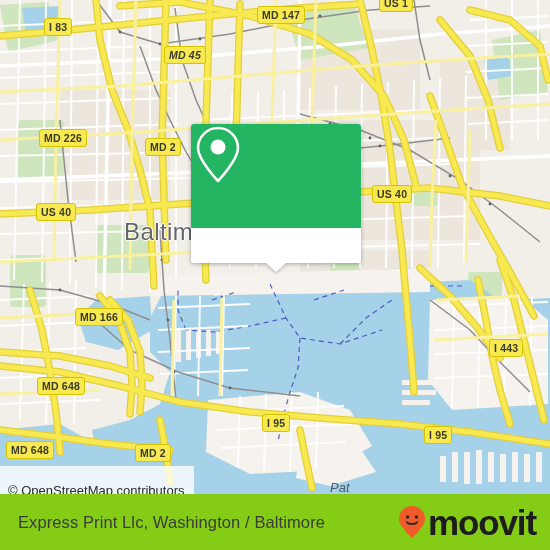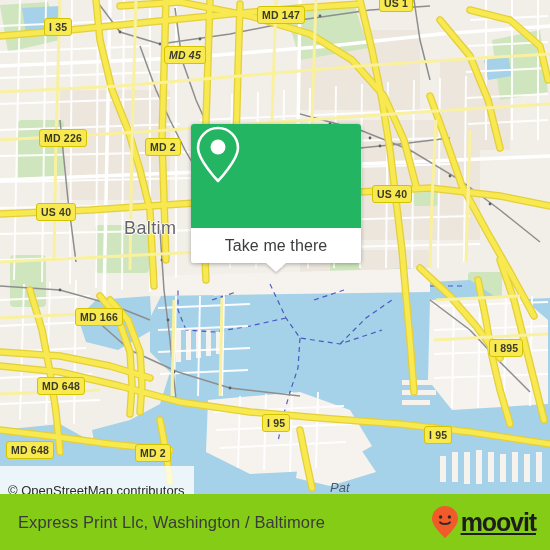--- a/index.html
+++ b/index.html
@@ -33,21 +33,21 @@
     padding: 2.5px 4px 3px 4px;
     white-space: nowrap;
     letter-spacing: .2px;
     font-family: "Liberation Sans", sans-serif;
   }
 
   
   .place-label {
     position: absolute;
     color: #66646a;
-    font-size: 18px;
+    font-size: 24px;
     font-weight: normal;
     letter-spacing: .4px;
     white-space: nowrap;
     text-shadow: 1px 0 1px #fff, -1px 0 1px #fff, 0 1px 1px #fff, 0 -1px 1px #fff;
   }
   .water-label {
     position: absolute;
     color: #4b5a6b;
     font-size: 13px;
     font-style: italic;
@@ -116,25 +116,24 @@
   }
   #footer-title {
     color: #3b3b3b;
     font-size: 16.5px;
     letter-spacing: .1px;
     white-space: nowrap;
   }
   #moovit-logo { display: flex; align-items: center; gap: 2px; }
   #moovit-word {
     color: #1d1d1d;
-    font-size: 25px;
+    font-size: 35px;
     font-weight: bold;
     letter-spacing: -1.1px;
     line-height: 1;
-    text-decoration: underline;
   }
 </style>
 </head>
 <body>
 
 <div id="app">
 
   <div id="map">
     <svg width="550" height="494" viewBox="0 0 550 494">
       <defs>
@@ -391,49 +390,48 @@
           <path d="M436 120 L432 200 L430 268"></path>
           <path d="M470 130 L468 200 L466 262"></path>
           <path d="M436 300 L520 296 M434 340 L548 334"></path>
           <path d="M174 300 L172 396 M222 298 L220 396"></path>
           <path d="M0 318 L80 314 M0 394 L100 390"></path>
         </g>
 
       </g>
     </svg>
 
-    <div class="shield" style="left:44px;  top:18px;">I 35</div>
+    <div class="shield" style="left:44px;  top:18px;">I 83</div>
     <div class="shield" style="left:257px; top:6px;">MD 147</div>
     <div class="shield" style="left:379px; top:-6px;">US 1</div>
     <div class="shield" style="left:164px; top:46px;font-style:italic;">MD 45</div>
     <div class="shield" style="left:39px;  top:129px;">MD 226</div>
     <div class="shield" style="left:145px; top:138px;">MD 2</div>
     <div class="shield" style="left:372px; top:185px;">US 40</div>
     <div class="shield" style="left:36px;  top:203px;">US 40</div>
     <div class="shield" style="left:75px;  top:308px;">MD 166</div>
-    <div class="shield" style="left:489px; top:339px;">I 895</div>
+    <div class="shield" style="left:489px; top:339px;">I 443</div>
     <div class="shield" style="left:37px;  top:377px;">MD 648</div>
     <div class="shield" style="left:262px; top:414px;">I 95</div>
     <div class="shield" style="left:424px; top:426px;">I 95</div>
     <div class="shield" style="left:6px;   top:441px;">MD 648</div>
     <div class="shield" style="left:135px; top:444px;">MD 2</div>
 
     <div class="place-label" style="left:124px; top:218px;">Baltim</div>
 
     <div class="water-label" style="left:330px; top:480px;">Pat</div>
 
     <div id="popup">
       <div id="popup-green">
         <svg width="54" height="62" viewBox="0 0 54 62">
           <path d="M27 4 C16 4 7 13 7 24 C7 36 27 57 27 57 C27 57 47 36 47 24 C47 13 38 4 27 4 Z" fill="none" stroke="#ffffff" stroke-width="2.6" stroke-linejoin="round"></path>
           <circle cx="27" cy="23" r="7.5" fill="#ffffff"></circle>
         </svg>
       </div>
       <div id="popup-white">
-        <span id="popup-label">Take me there</span>
         <div id="popup-tail"></div>
       </div>
     </div>
 
     <div id="attribution">© OpenStreetMap contributors</div>
   </div>
 
   <div id="footer">
     <div id="footer-title">Express Print Llc, Washington / Baltimore</div>
     <div id="moovit-logo">

